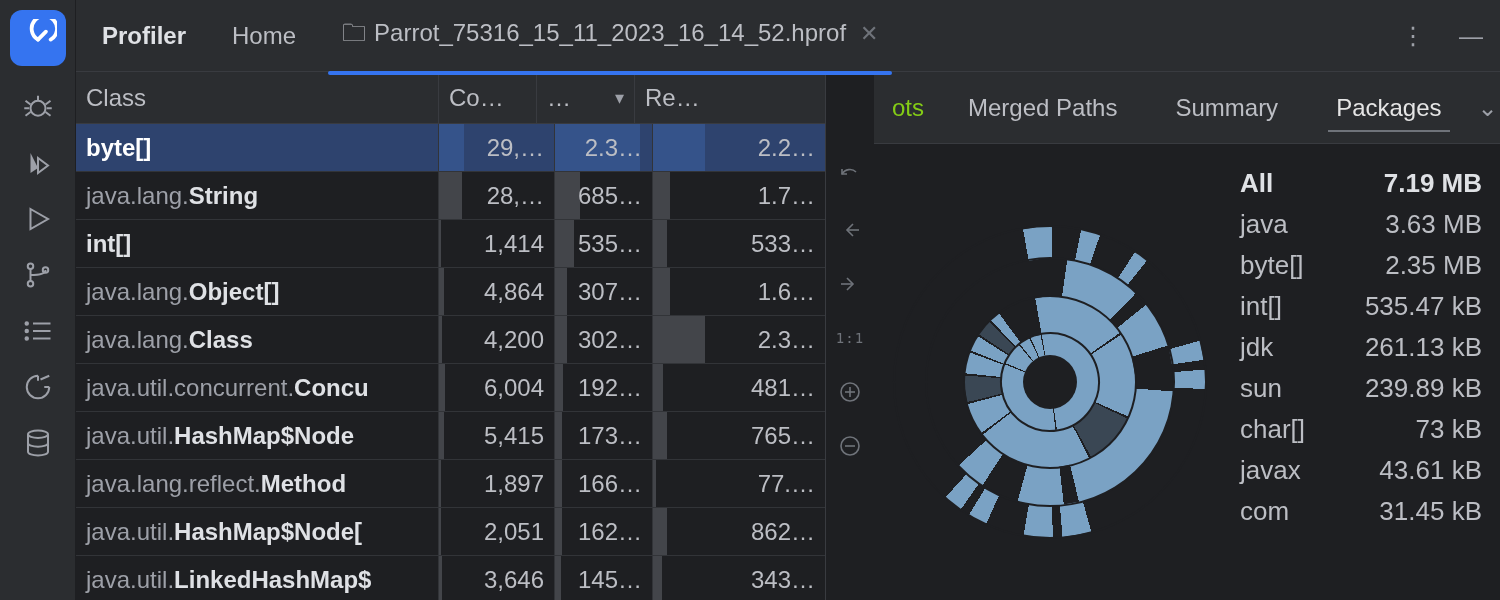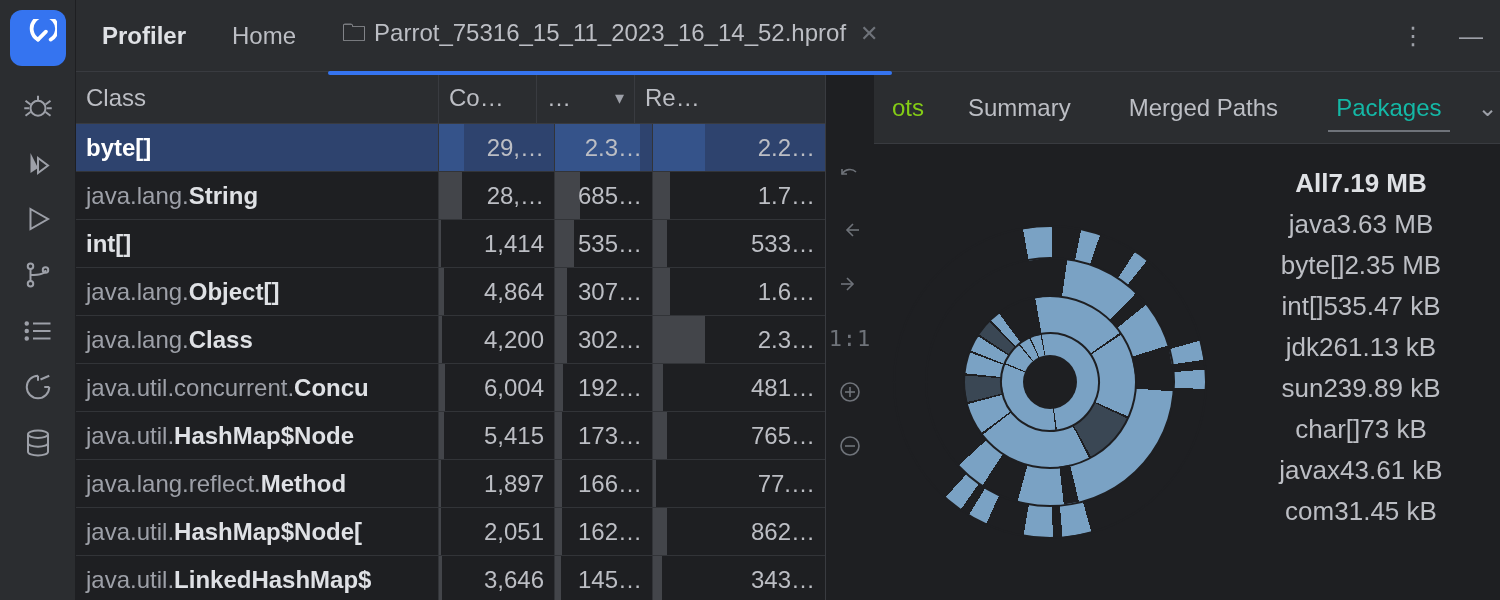--- a/index.html
+++ b/index.html
@@ -111,55 +111,55 @@
   .cls-name { font-weight:700; color:#dfe1e5;}
   .trow.selected .cls-pkg, .trow.selected .cls-name { color:#fff;}
 
   
   .midtools {
     width:48px;
     display:flex; flex-direction:column; align-items:center;
     padding-top:90px; gap:26px;
     color:#6f737a;
   }
-  .midtools .mt { width:28px; height:28px; display:flex;align-items:center;justify-content:center; font-size:22px;}
+  .midtools .mt { width:28px; height:28px; display:flex;align-items:center;justify-content:center; font-size:14px;}
   .midtools svg { width:24px; height:24px; stroke:#6f737a; fill:none; stroke-width:1.6;}
   .ratio { font-size:16px; letter-spacing:1px; color:#6f737a; font-family:monospace;}
 
   
   .right { flex:1; display:flex; flex-direction:column; min-width:0; background:#1e1f22;}
   .rtabs {
     height:72px; display:flex; align-items:center; gap:28px;
     padding:0 10px; border-bottom:1px solid #393b40;
     background:#2b2d30;
   }
   .rtab { color:#bcbec4; cursor:pointer; padding:18px 8px; position:relative; white-space:nowrap;}
   .rtab.partial { color:#84cc16;}
-  .rtab.active { color:#14b8a6;}
+  .rtab.active { color:#e5e5e5;}
   .rtab.active::after {
     content:""; position:absolute; left:0; right:0; bottom:8px;
     height:2px; background:#6f737a;
   }
   .rtabs .chevdown { margin-left:auto; color:#9da0a8; padding-right:16px;}
 
   .rbody { flex:1; display:flex; padding:20px 18px 0 6px; gap:20px; overflow:hidden;}
 
   
   .sunburst-wrap { width:340px; display:flex; align-items:center; justify-content:center;}
   .sunburst { width:330px; height:330px; position:relative; border-radius:50%;}
   .ring { position:absolute; border-radius:50%; border:2px solid #1e1f22; background:conic-gradient(var(--g));}
   .r1 { inset:115px;}
   .r2 { inset:78px;}
   .r3 { inset:40px;}
   .r4 { inset:8px;}
   .center-hole { position:absolute; inset:138px; border-radius:50%; background:#1e1f22;}
 
   
   .pkglist { flex:1; display:flex; flex-direction:column; gap:10px; padding-top:4px; font-size:26px;}
-  .pkgrow { display:flex; justify-content:center; white-space:nowrap;}
+  .pkgrow { display:flex; justify-content:space-between; white-space:nowrap;}
   .pkgrow .n { color:#bcbec4;}
   .pkgrow .v { color:#bcbec4;}
   .pkgrow.head .n { font-weight:700; color:#dfe1e5;}
   .pkgrow.head .v { font-weight:700; color:#dfe1e5;}
 
 </style>
 </head>
 <body>
 
 <div class="sidebar">
@@ -461,22 +461,22 @@
             <circle cx="12" cy="12" r="9"></circle>
             <line x1="7" y1="12" x2="17" y2="12"></line>
           </svg>
         </div>
     </div>
 
     <div class="right">
       <div class="rtabs">
         <div class="rtab partial">ots</div>
         <div id="rtabs-dyn" style="display:flex;gap:42px;">
+            <div class="rtab">Merged Paths</div>
             <div class="rtab">Summary</div>
-            <div class="rtab">Merged Paths</div>
             <div class="rtab active">Packages</div>
           </div>
         <div class="chevdown">⌄</div>
       </div>
       <div class="rbody">
         <div class="sunburst-wrap">
           <div class="sunburst" id="sunburst">
             <div class="ring r4" style="--g: #7aa2c4 0deg 10.799999999999999deg,#1e1f22 10.799999999999999deg 21.599999999999998deg,#7aa2c4 21.599999999999998deg 28.8deg,#1e1f22 28.8deg 43.199999999999996deg,#7aa2c4 43.199999999999996deg 48.6deg,#1e1f22 48.6deg 84.60000000000001deg,#7aa2c4 84.60000000000001deg 91.8deg,#1e1f22 91.8deg 95.4deg,#7aa2c4 95.4deg 102.60000000000001deg,#1e1f22 102.60000000000001deg 174.60000000000002deg,#7aa2c4 174.60000000000002deg 185.4deg,#1e1f22 185.4deg 189deg,#7aa2c4 189deg 199.8deg,#1e1f22 199.8deg 214.20000000000002deg,#7aa2c4 214.20000000000002deg 221.40000000000003deg,#1e1f22 221.40000000000003deg 225.00000000000003deg,#7aa2c4 225.00000000000003deg 232.20000000000005deg,#1e1f22 232.20000000000005deg 360deg; transform: rotate(-10deg);"></div>
             <div class="ring r3" style="--g: #1e1f22 0deg 18deg,#7aa2c4 18deg 54.00000000000001deg,#1e1f22 54.00000000000001deg 61.2deg,#7aa2c4 61.2deg 82.8deg,#1e1f22 82.8deg 104.4deg,#7aa2c4 104.4deg 176.4deg,#1e1f22 176.4deg 183.6deg,#7aa2c4 183.6deg 205.20000000000002deg,#1e1f22 205.20000000000002deg 223.20000000000005deg,#7aa2c4 223.20000000000005deg 237.60000000000005deg,#1e1f22 237.60000000000005deg 360.00000000000006deg; transform: rotate(-10deg);"></div>
             <div class="ring r2" style="--g: #7aa2c4 0deg 64.8deg,#1e1f22 64.8deg 66.24deg,#7aa2c4 66.24deg 123.83999999999999deg,#1e1f22 123.83999999999999deg 125.27999999999999deg,#3a4754 125.27999999999999deg 161.27999999999997deg,#1e1f22 161.27999999999997deg 162.71999999999997deg,#7aa2c4 162.71999999999997deg 241.92deg,#1e1f22 241.92deg 243.35999999999999deg,#7aa2c4 243.35999999999999deg 264.96deg,#1e1f22 264.96deg 266.4deg,#3a4754 266.4deg 284.40000000000003deg,#1e1f22 284.40000000000003deg 285.84000000000003deg,#7aa2c4 285.84000000000003deg 300.24deg,#1e1f22 300.24deg 301.68deg,#7aa2c4 301.68deg 312.48deg,#1e1f22 312.48deg 313.92deg,#3a4754 313.92deg 324.72deg,#1e1f22 324.72deg 326.16deg,#7aa2c4 326.16deg 333.36000000000007deg,#1e1f22 333.36000000000007deg 334.80000000000007deg,#1e1f22 334.80000000000007deg 360.00000000000006deg; transform: rotate(-10deg);"></div>

